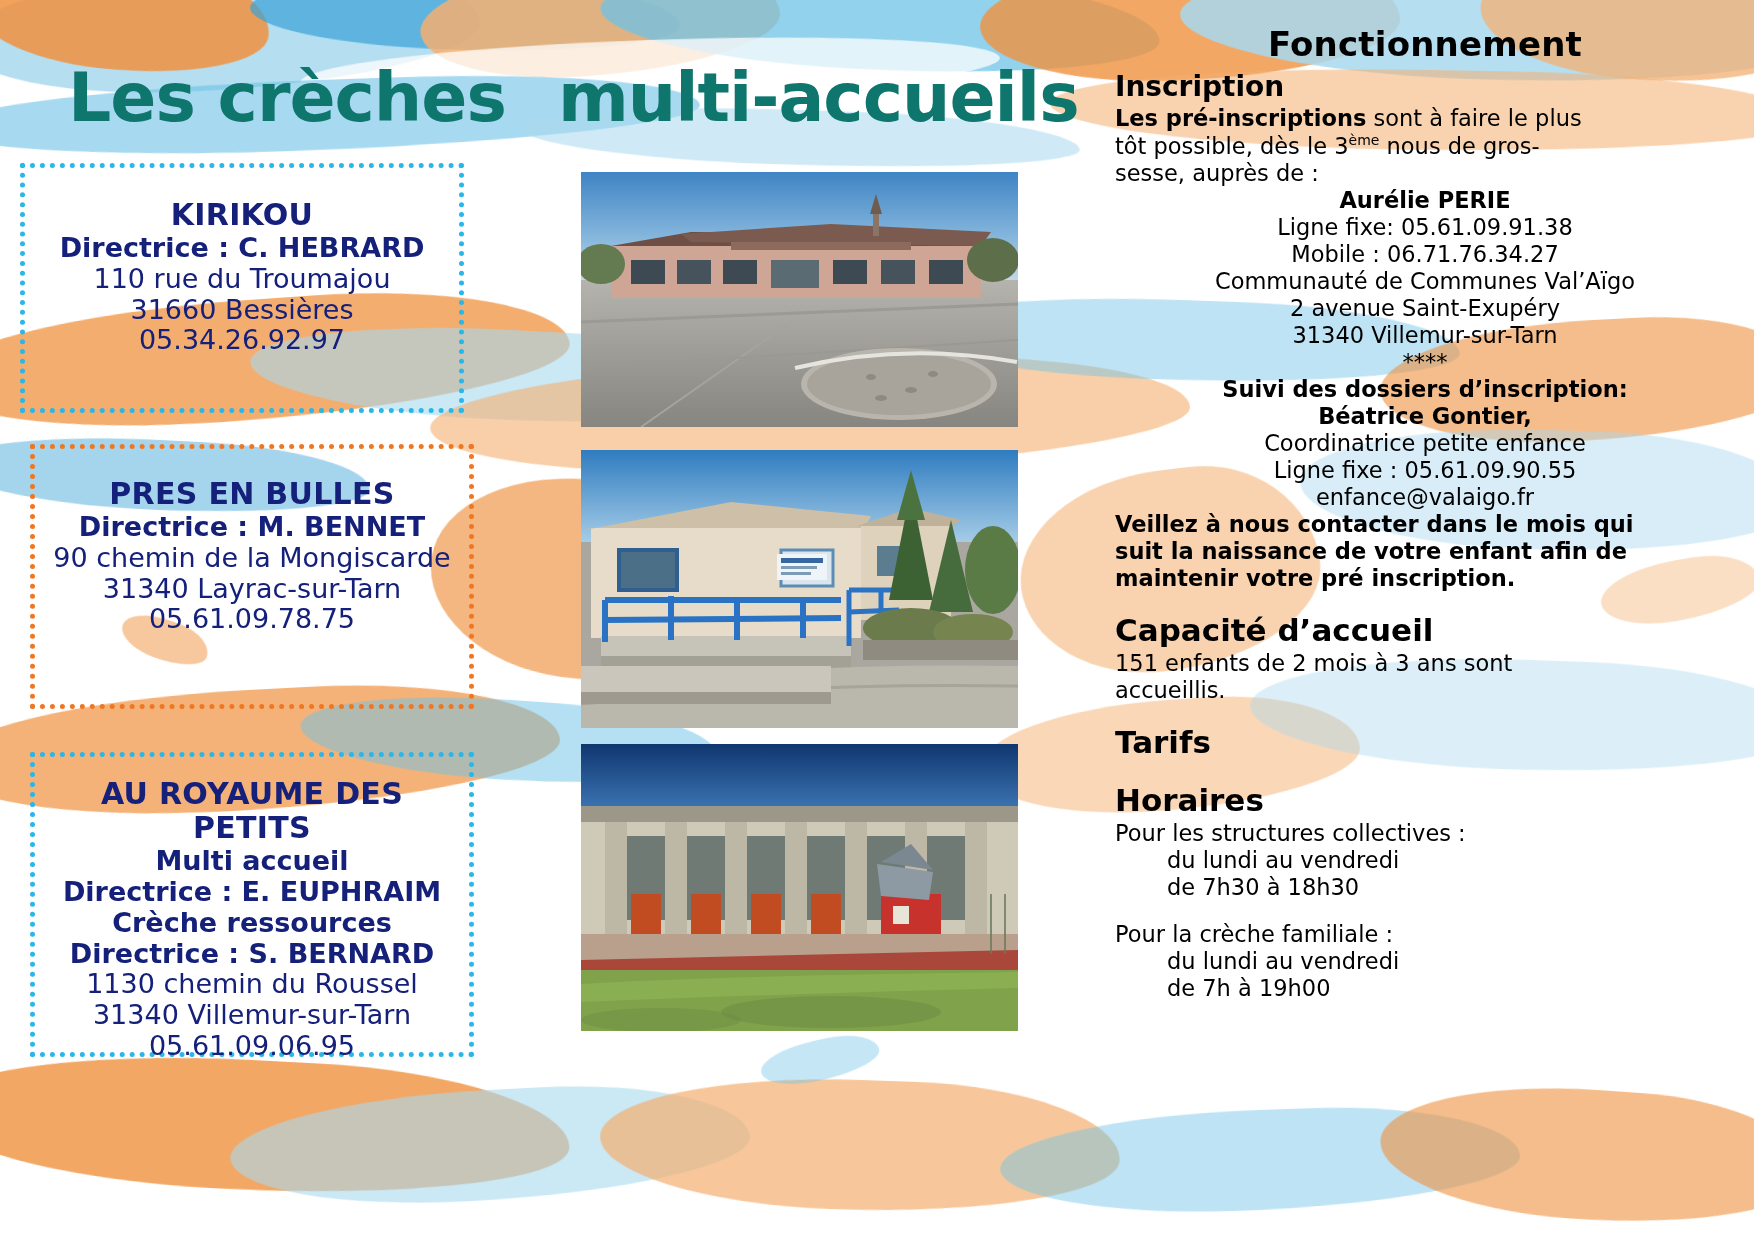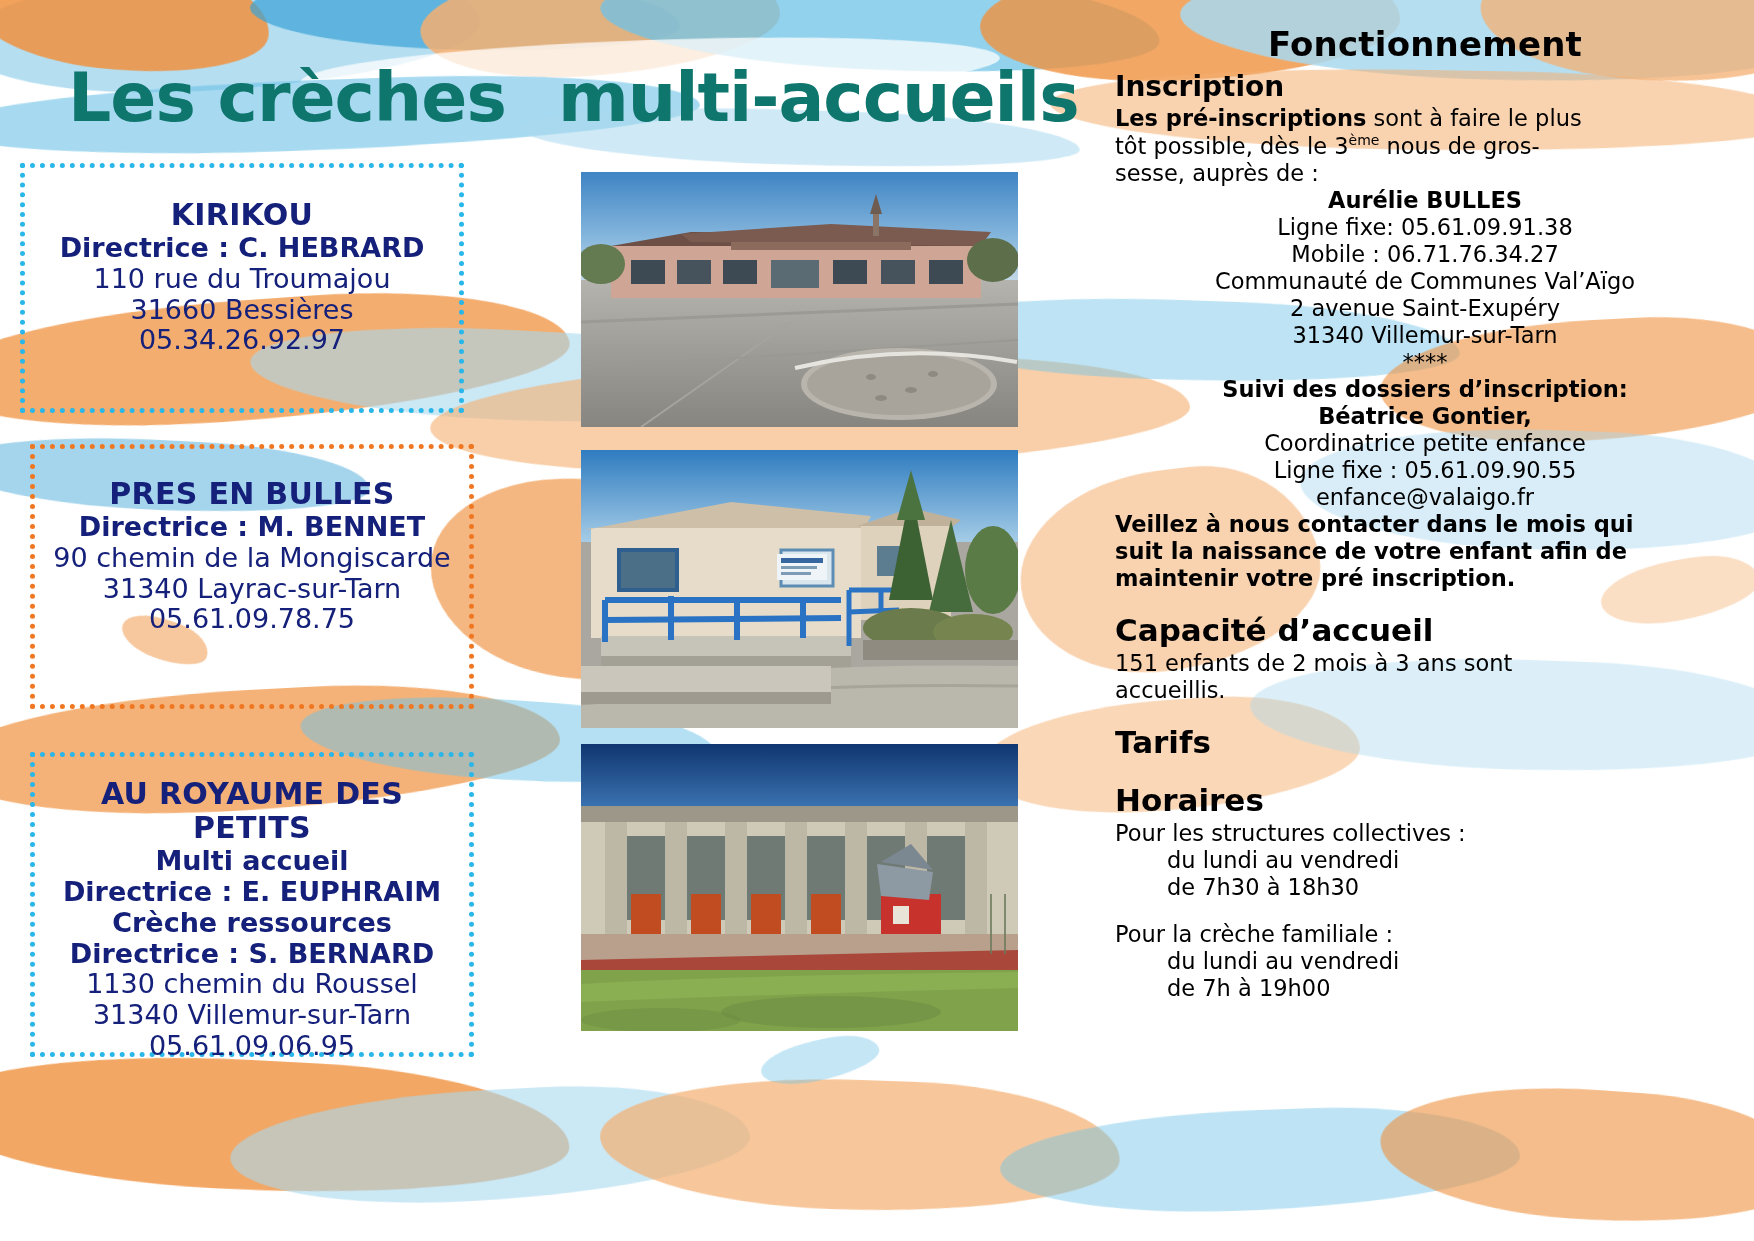--- a/index.html
+++ b/index.html
@@ -392,21 +392,21 @@
     <div class="h-sec">Inscription</div>
 
     <p class="p">
       <span class="b">Les pré-inscriptions</span><span> sont à faire le plus</span>
     </p>
     <p class="p">
       <span>tôt possible, dès le 3</span><sup>ème</sup><span> nous de gros-</span>
     </p>
     <p class="p">sesse, auprès de :</p>
 
-    <p class="pc b">Aurélie BULLES</p>
+    <p class="pc b">Aurélie PERIE</p>
     <p class="pc">Ligne fixe: 05.61.09.91.38</p>
     <p class="pc">Mobile : 06.71.76.34.27</p>
     <p class="pc">Communauté de Communes Val’Aïgo</p>
     <p class="pc">2 avenue Saint-Exupéry</p>
     <p class="pc">31340 Villemur-sur-Tarn</p>
     <p class="pc">****</p>
 
     <p class="pc b">Suivi des dossiers d’inscription:</p>
     <p class="pc b">Béatrice Gontier,</p>
     <p class="pc">Coordinatrice petite enfance</p>

